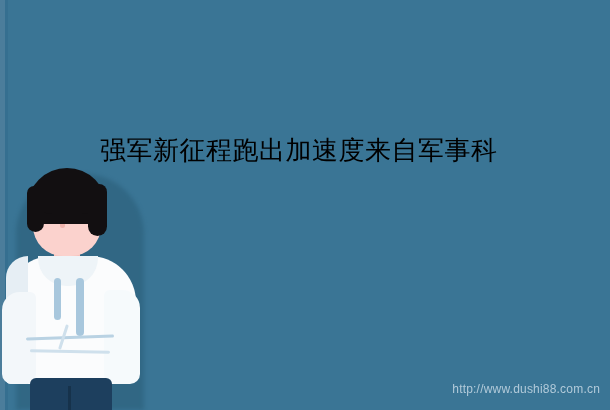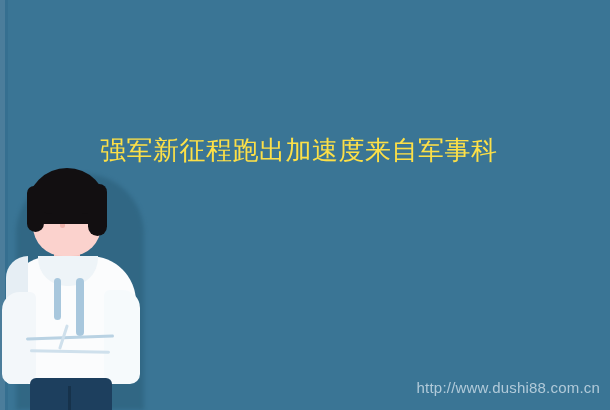--- a/index.html
+++ b/index.html
@@ -233,35 +233,35 @@
   }
 
   
   .title-block {
     position: absolute;
     left: 100px;
     top: 134px;
     width: 460px;
   }
   .title-line {
-    color: #fde047;
+    color: #000000;
     font-size: 26px;
     line-height: 33px;
     letter-spacing: 0.5px;
     white-space: nowrap;
     font-weight: 400;
   }
 
   
   .watermark {
     position: absolute;
     right: 10px;
     bottom: 14px;
     color: #b8cfdd;
-    font-size: 15px;
+    font-size: 12px;
     letter-spacing: 0.2px;
     opacity: .95;
   }
 </style>
 </head>
 <body>
 
 <div id="banner">
 
   <div class="edge-strip"></div>

